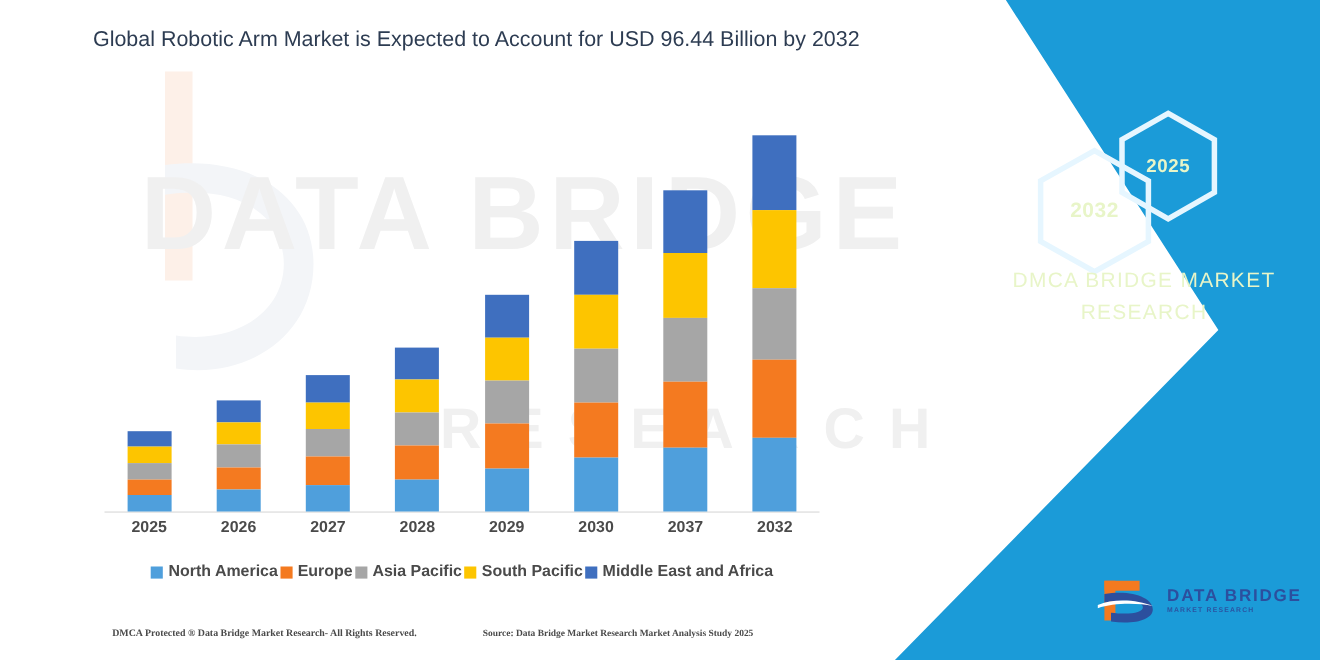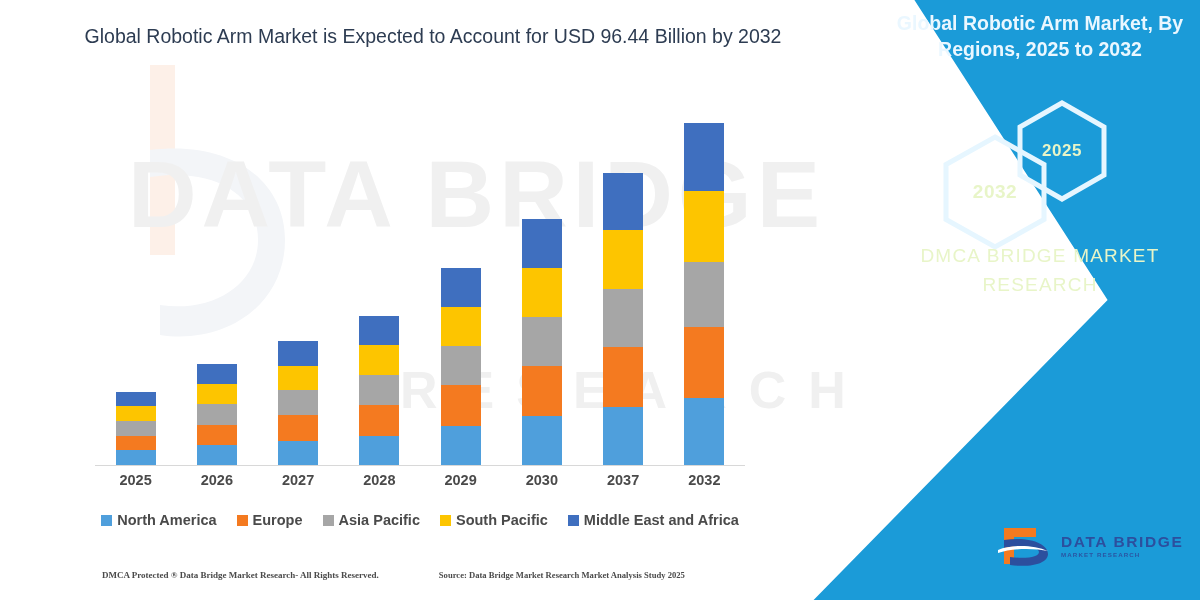--- a/index.html
+++ b/index.html
@@ -218,21 +218,21 @@
 
   
   .legend {
     position: absolute;
     left: 60px;
     top: 512px;
     width: 720px;
     display: flex;
     justify-content: center;
     align-items: center;
-    gap: 20px;
+    gap: 2px;
     z-index: 2;
   }
   .legend-item {
     display: flex;
     align-items: center;
     gap: 5px;
   }
   .legend-swatch {
     width: 11px;
     height: 11px;
@@ -396,21 +396,20 @@
       </div>
     </div>
 
   <div class="footer">
     <div class="footer-dmca">DMCA Protected ® Data Bridge Market Research- All Rights Reserved.</div>
     <div class="footer-source">Source: Data Bridge Market Research  Market Analysis Study 2025</div>
   </div>
 
   <div class="blue-panel"></div>
   <div class="panel-content">
-    <div class="panel-title">Global Robotic Arm Market, By Regions, 2025 to 2032</div>
 
     <div class="hex hex-2032">
       <svg width="110" height="120" viewBox="0 0 110 120">
         <polygon points="55,5 104,32.5 104,87.5 55,115 6,87.5 6,32.5" fill="none" stroke="#e6f6ff" stroke-width="5"></polygon>
       </svg>
       <div class="hex-label">2032</div>
     </div>
 
     <div class="hex hex-2025">
       <svg width="94" height="104" viewBox="0 0 94 104">

